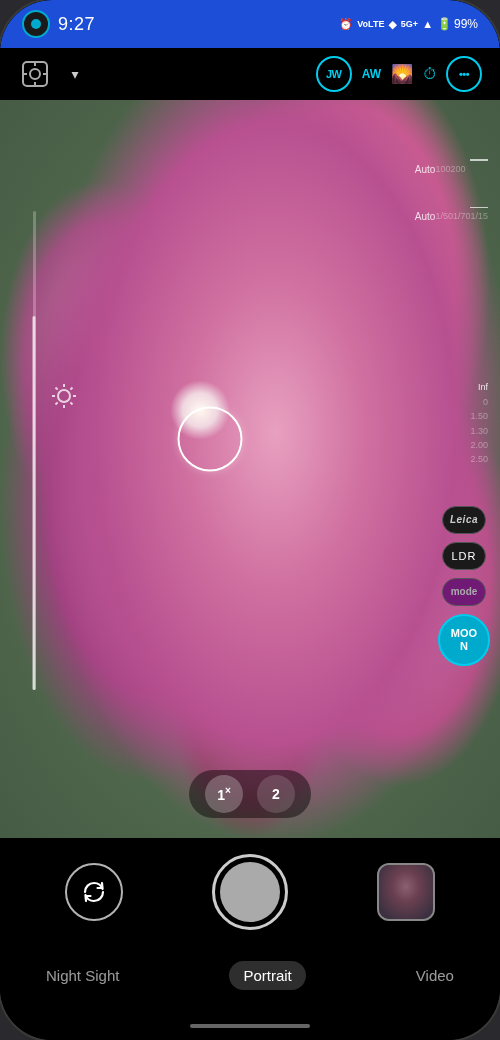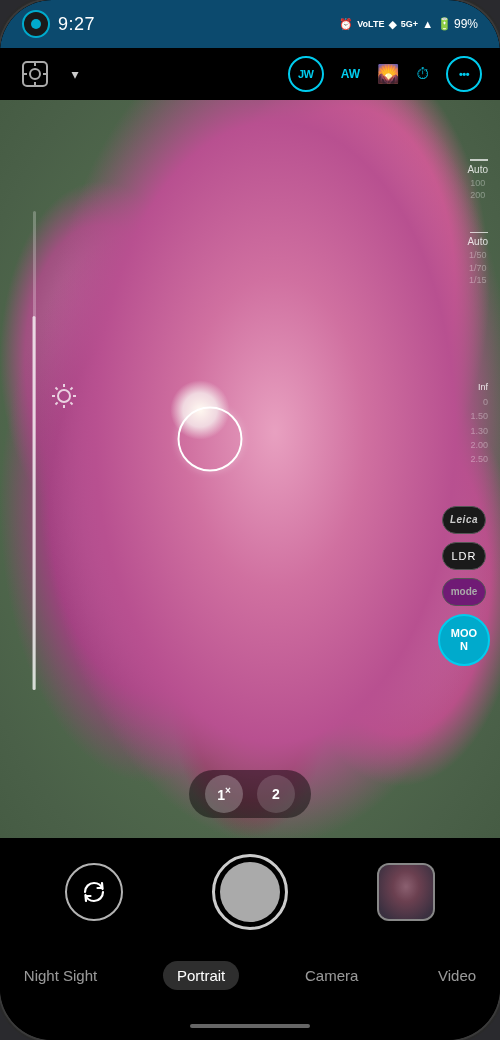--- a/index.html
+++ b/index.html
@@ -29,21 +29,21 @@
       border-radius: 52px;
       overflow: hidden;
       display: flex;
       flex-direction: column;
       background: #000;
     }
 
     
     .status-bar {
       height: 48px;
-      background: #0c4a6e;
+      background: #1d4ed8;
       display: flex;
       align-items: center;
       justify-content: space-between;
       padding: 0 22px;
       flex-shrink: 0;
       position: relative;
       z-index: 10;
     }
 
     .status-left {
@@ -124,21 +124,21 @@
     }
 
     .chevron-down {
       color: #ccc;
       font-size: 14px;
     }
 
     .cam-right-controls {
       display: flex;
       align-items: center;
-      gap: 17px;
+      gap: 10px;
     }
 
     .cam-mode-btn {
       width: 36px;
       height: 36px;
       border-radius: 50%;
       border: 2px solid #00ccee;
       display: flex;
       align-items: center;
       justify-content: center;
@@ -256,22 +256,22 @@
       right: 12px;
       top: 8%;
     }
 
     .indicator-group {
       margin-bottom: 12px;
     }
 
     .indicator-values {
       display: flex;
-      flex-direction: column;
-      align-items: center;
+      flex-direction: row;
+      align-items: flex-start;
     }
 
     .indicator-val {
       color: rgba(255,255,255,0.35);
       font-size: 9px;
       line-height: 1.4;
     }
 
     .indicator-val.active {
       color: rgba(255,255,255,0.8);
@@ -691,23 +691,20 @@
     </div>
 
     <div class="mode-tabs">
       <div class="mode-tab">
         <span>Night Sight</span>
       </div>
       <div class="mode-tab active">
         <span>Portrait</span>
       </div>
       <div class="mode-tab">
-        <span>Camera</span>
-      </div>
-      <div class="mode-tab">
         <span>Video</span>
       </div>
     </div>
 
     <div class="home-indicator">
       <div class="home-bar"></div>
     </div>
 
   </div>
 </div>

